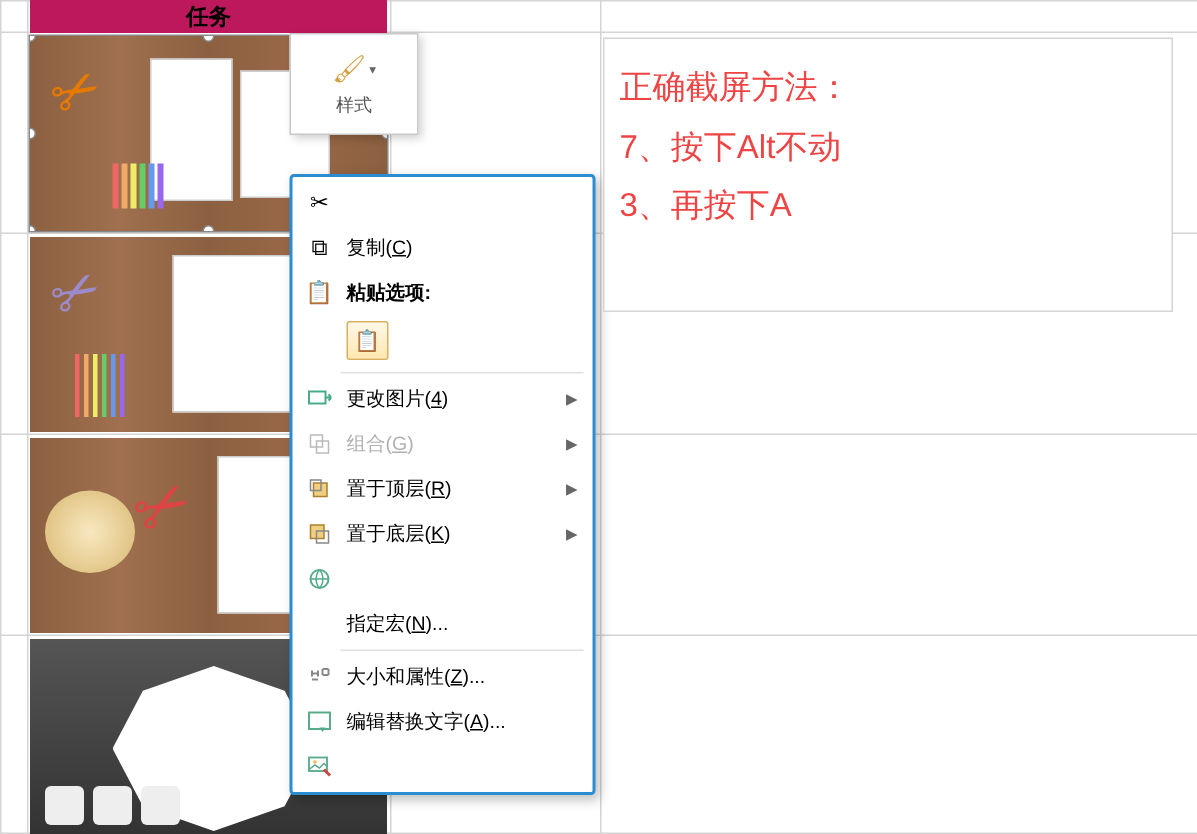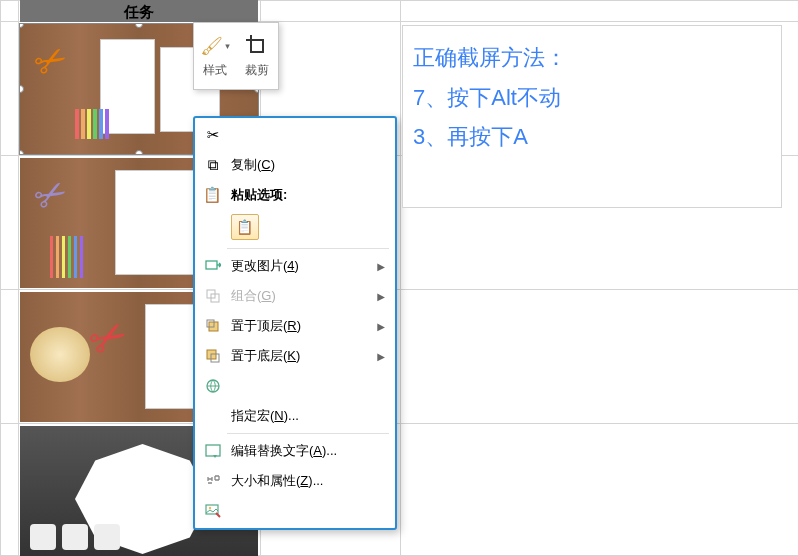--- a/index.html
+++ b/index.html
@@ -2,21 +2,21 @@
 <html><head>
   <meta charset="utf-8">
   <style>
     * { margin: 0; padding: 0; box-sizing: border-box; }
     body { width: 798px; height: 556px; background: #fff; font-family: "Microsoft YaHei", Arial, sans-serif; font-size: 13px; position: relative; overflow: hidden; }
     
     .grid { position: absolute; inset: 0; }
     .grid-h { position: absolute; left: 0; right: 0; height: 1px; background: #d4d4d4; }
     .grid-v { position: absolute; top: 0; bottom: 0; width: 1px; background: #d4d4d4; }
     
-    .header-cell { position: absolute; left: 20px; top: 0; width: 238px; height: 22px; background: #737373; display: flex; align-items: flex-end; justify-content: center; font-weight: bold; font-size: 15px; }
+    .header-cell { position: absolute; left: 20px; top: 0; width: 238px; height: 22px; background: #be185d; display: flex; align-items: center; justify-content: center; font-weight: bold; font-size: 15px; }
     
     .img-cell { position: absolute; left: 20px; width: 238px; height: 130px; background: #7a5a3c; display: flex; align-items: center; justify-content: center; overflow: hidden; }
     .img-cell.sel { outline: 1px solid #888; }
     .handle { position: absolute; width: 8px; height: 8px; background: #fff; border: 1px solid #888; border-radius: 50%; }
     
     .wood { background: linear-gradient(90deg, #8b6040, #a07050, #8b6040, #9a6848, #8b6040); }
     .scissors { position: absolute; font-size: 38px; transform: rotate(-30deg); color: #e67a00; left: 15px; top: 15px; }
     .paper-item { position: absolute; background: #fff; border: 1px solid #ccc; }
     
     .mini-toolbar { position: absolute; left: 193px; top: 22px; width: 86px; height: 68px; background: #fff; border: 1px solid #c8c8c8; box-shadow: 2px 2px 6px rgba(0,0,0,.2); display: flex; }
@@ -35,21 +35,21 @@
     .ctx-item.hdr { font-weight: bold; }
     .ctx-ico { width: 24px; display: flex; align-items: center; justify-content: center; font-size: 15px; }
     .ctx-txt { flex: 1; padding-left: 6px; }
     .ctx-arrow { font-size: 10px; color: #666; padding-right: 4px; }
     .ctx-sep { height: 1px; background: #e0e0e0; margin: 2px 6px 2px 32px; }
     .ctx-paste-opt { padding: 4px 0 6px 36px; }
     .paste-btn { width: 28px; height: 26px; border: 1px solid #d8b060; background: linear-gradient(#fff8e8, #ffe8b0); border-radius: 2px; display: flex; align-items: center; justify-content: center; }
     
     .u { text-decoration: underline; }
     
-    .annot { position: absolute; left: 402px; top: 25px; width: 380px; border: 1px solid #d4d4d4; padding: 12px 10px 50px 10px; color: #3b82f6; font-size: 22px; font-weight: 500; line-height: 1.8; background: #fff; }
+    .annot { position: absolute; left: 402px; top: 25px; width: 380px; border: 1px solid #d4d4d4; padding: 12px 10px 50px 10px; color: #ef4444; font-size: 22px; font-weight: 500; line-height: 1.8; background: #fff; }
     
     .clipboard-emoji { font-size: 14px; }
     .icon-svg { width: 16px; height: 16px; }
   </style>
 </head>
 <body>
 
 <div class="grid">
   <div class="grid-h" style="top:0"></div>
   <div class="grid-h" style="top:21px"></div>
@@ -116,26 +116,20 @@
       <div style="width:26px;height:26px;background:#eee;border-radius:4px;"></div>
       <div style="width:26px;height:26px;background:#eee;border-radius:4px;"></div>
   </div>
 </div>
 
 <div class="mini-toolbar">
   <div class="col">
     <span class="ico brush">🖌<span class="dd">▾</span></span>
     <span class="lbl">样式</span>
   </div>
-  <div class="col">
-    <span class="ico">
-        <span class="crop-icon"></span>
-      </span>
-    <span class="lbl">裁剪</span>
-  </div>
 </div>
 
 <div class="ctx-menu">
   <div class="ctx-item">
     <span class="ctx-ico">✂</span>
   </div>
   <div class="ctx-item">
     <span class="ctx-ico">⧉</span>
     <span class="ctx-txt"><span>复制(<span class="u">C</span>)</span></span>
   </div>
@@ -198,33 +192,33 @@
       </span>
   </div>
   <div class="ctx-item">
     <span class="ctx-ico"></span>
     <span class="ctx-txt"><span>指定宏(<span class="u">N</span>)...</span></span>
   </div>
   <div class="ctx-sep"></div>
   <div class="ctx-item">
     <span class="ctx-ico">
         <svg class="icon-svg" viewBox="0 0 16 16">
+          <path d="M3 6 h4 M3 10 h4 M10 3 v4 M14 3 v4 M3 4 v4 M7 4 v4 M10 7 h4 M10 3 h4" stroke="#888" stroke-width="1.3"></path>
+        </svg>
+      </span>
+    <span class="ctx-txt"><span>大小和属性(<span class="u">Z</span>)...</span></span>
+  </div>
+  <div class="ctx-item">
+    <span class="ctx-ico">
+        <svg class="icon-svg" viewBox="0 0 16 16">
           <rect x="1" y="2" width="14" height="11" fill="none" stroke="#5a8" stroke-width="1.3"></rect>
           <path d="M8 12 l2 3 l2 -3" fill="#5a8"></path>
         </svg>
       </span>
     <span class="ctx-txt"><span>编辑替换文字(<span class="u">A</span>)...</span></span>
-  </div>
-  <div class="ctx-item">
-    <span class="ctx-ico">
-        <svg class="icon-svg" viewBox="0 0 16 16">
-          <path d="M3 6 h4 M3 10 h4 M10 3 v4 M14 3 v4 M3 4 v4 M7 4 v4 M10 7 h4 M10 3 h4" stroke="#888" stroke-width="1.3"></path>
-        </svg>
-      </span>
-    <span class="ctx-txt"><span>大小和属性(<span class="u">Z</span>)...</span></span>
   </div>
   <div class="ctx-item">
     <span class="ctx-ico">
         <svg class="icon-svg" viewBox="0 0 16 16">
           <rect x="1" y="2" width="12" height="9" fill="none" stroke="#5a8" stroke-width="1.2"></rect>
           <circle cx="5" cy="5" r="1.2" fill="#eb5"></circle>
           <path d="M1 10 l4 -3 l3 2 l3 -3 l2 2" fill="none" stroke="#5a8"></path>
           <path d="M11 10 l4 4" stroke="#c44" stroke-width="2"></path>
         </svg>
       </span>

